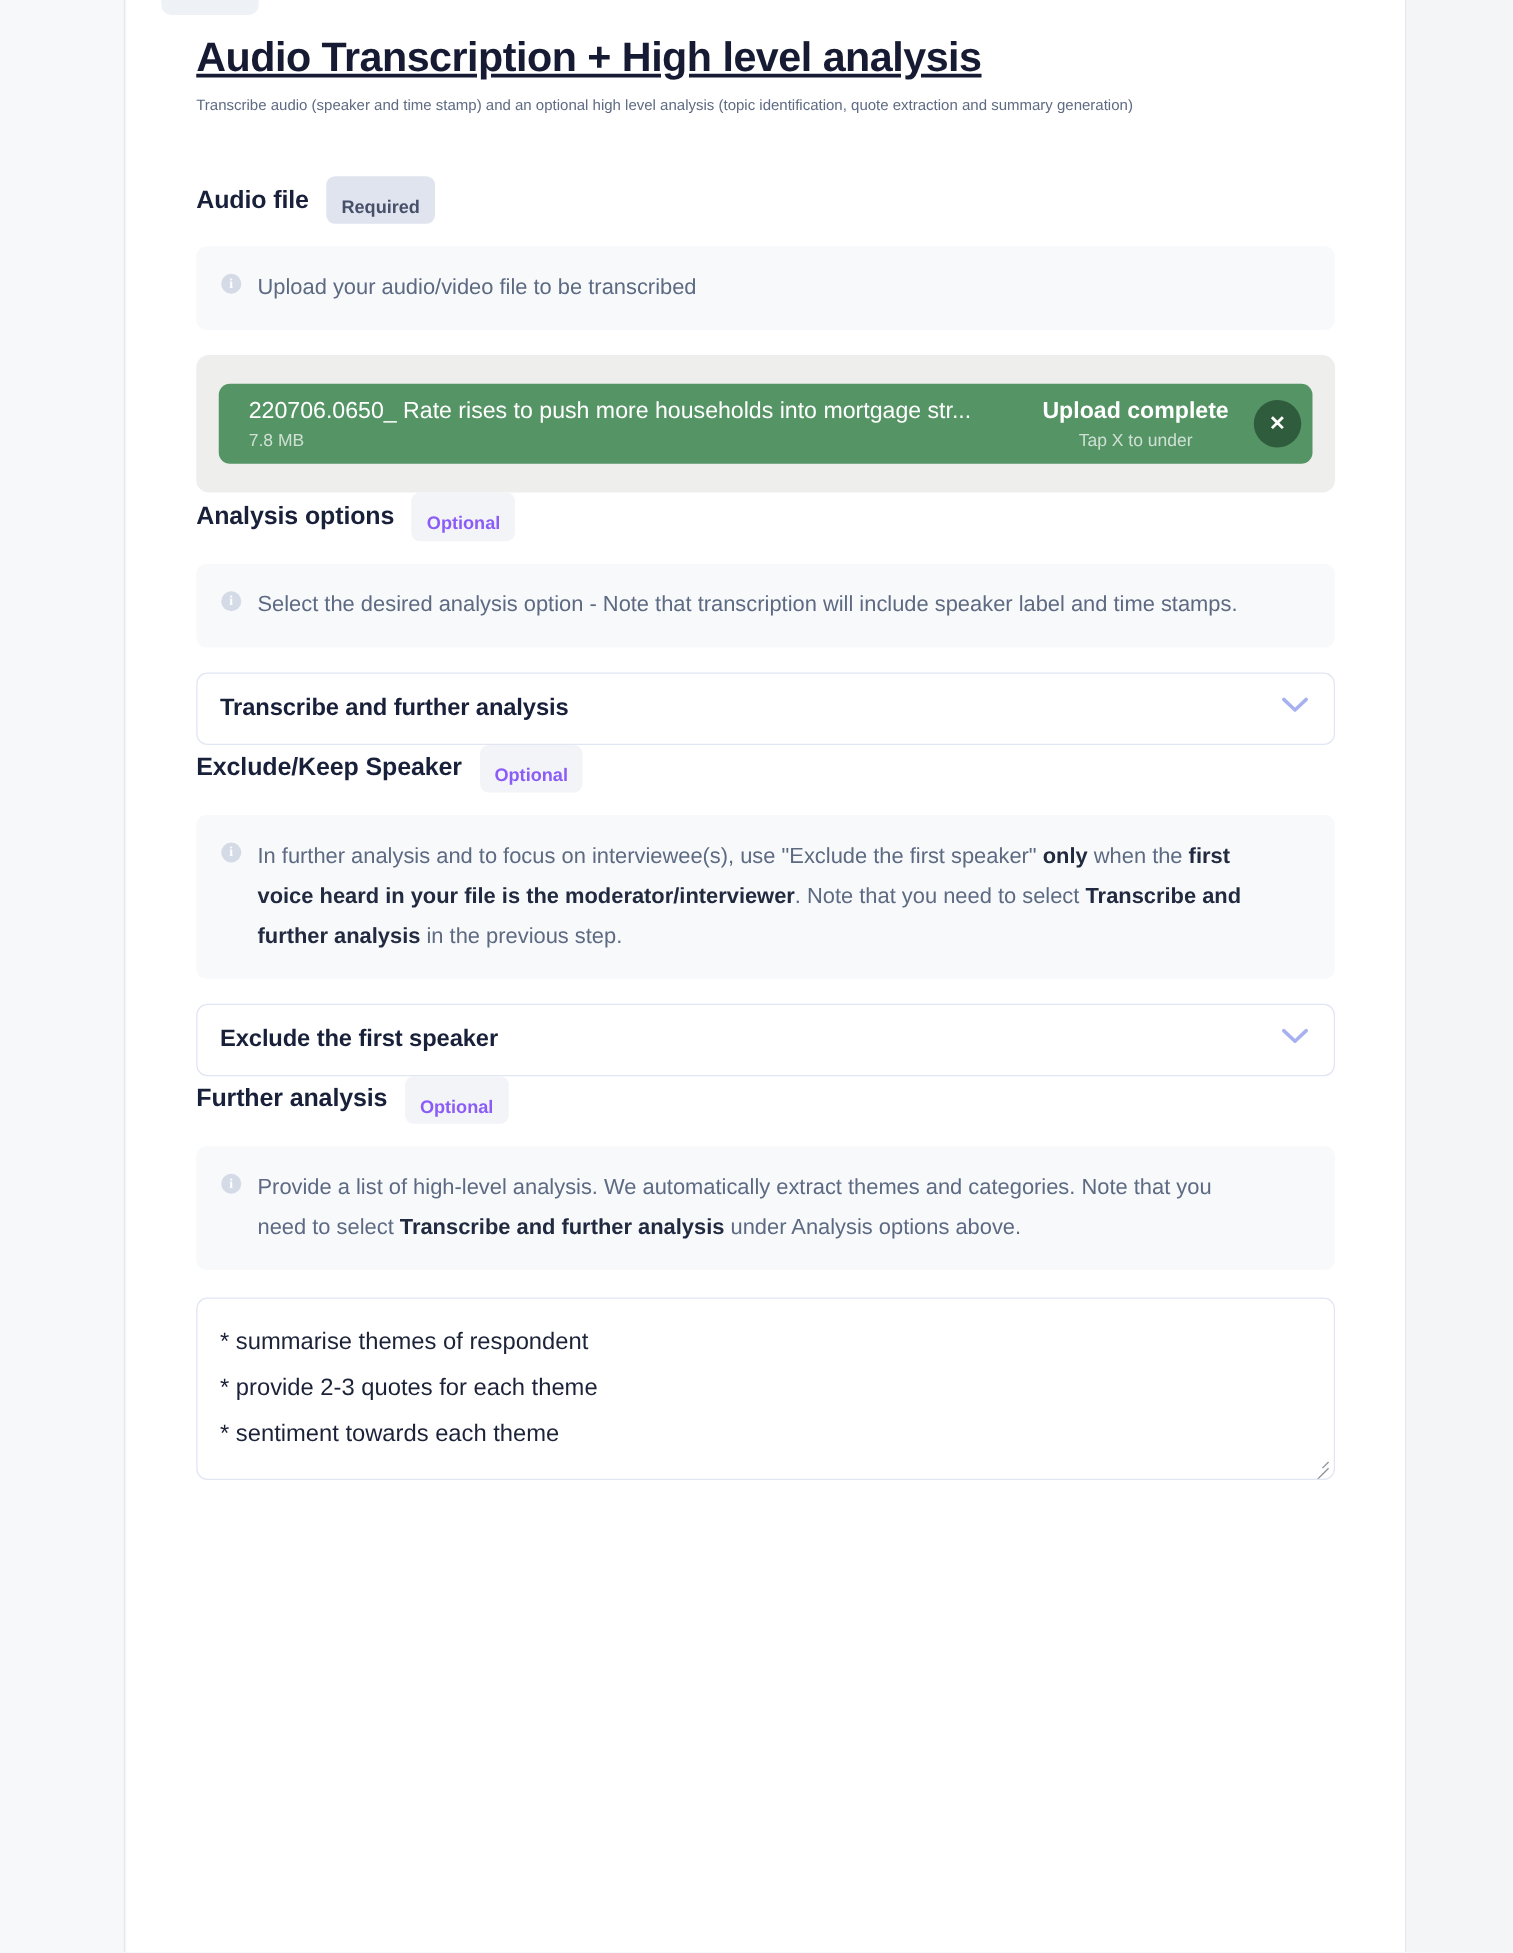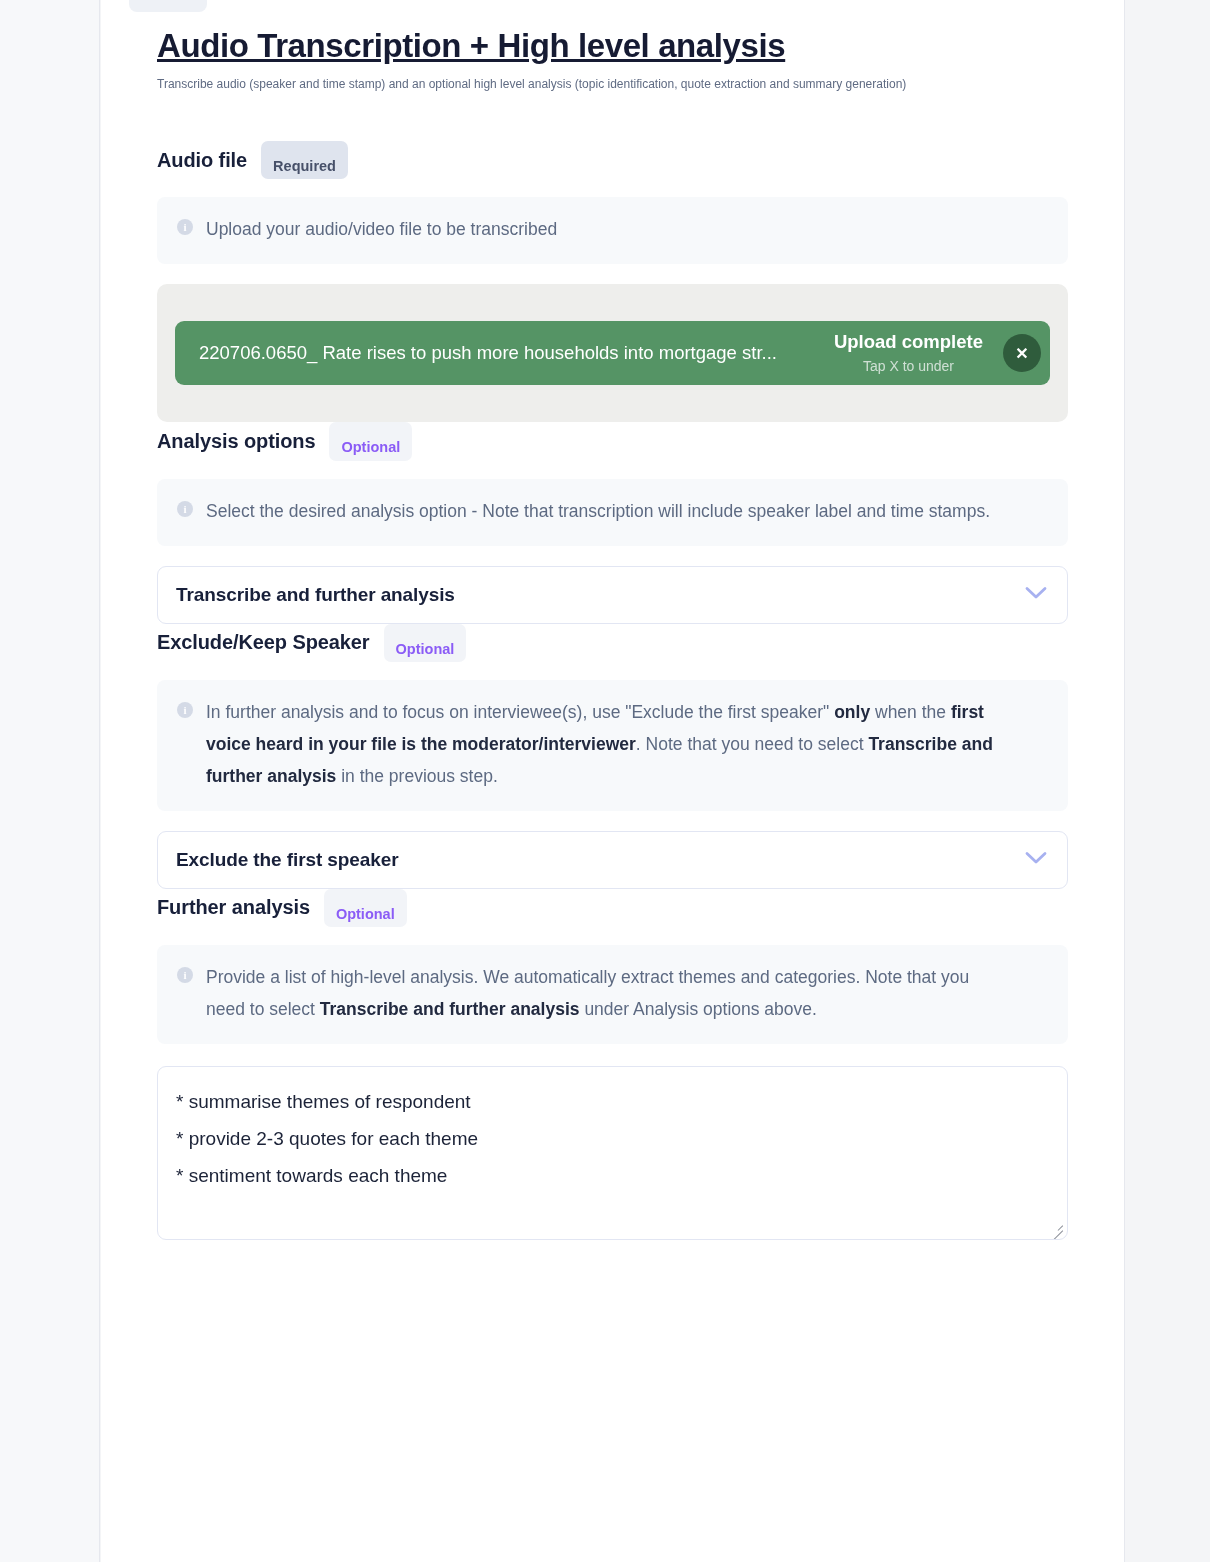--- a/index.html
+++ b/index.html
@@ -137,21 +137,21 @@
     color: #5d6a82;
     max-width: 790px;
   }
   .info-text b { color: #222a40; font-weight: bold; }
 
   
   .upload-shell {
     margin-top: 20px;
     background: #eeeeec;
     border-radius: 10px;
-    padding: 37px 18px;
+    padding: 23px 18px;
   }
   .upload-bar {
     background: #559465;
     border-radius: 9px;
     height: 64px;
     display: flex;
     align-items: center;
     padding: 0 9px 0 24px;
     gap: 14px;
   }
@@ -217,21 +217,21 @@
     letter-spacing: -0.1px;
   }
   .chev { flex: 0 0 auto; display: block; }
 
   
   .textarea-box {
     margin-top: 22px;
     border: 1px solid #e2e6f3;
     border-radius: 9px;
     background: #ffffff;
-    height: 174px;
+    height: 146px;
     padding: 16px 18px;
     position: relative;
     overflow: hidden;
   }
   .textarea-content {
     font-size: 19px;
     line-height: 1.95;
     color: #1c2338;
     white-space: pre-wrap;
   }
@@ -280,20 +280,21 @@
 
         <div class="info-box">
           <span class="info-icon">i</span>
           <span class="info-text">Upload your audio/video file to be transcribed</span>
         </div>
 
         <div class="upload-shell">
           <div class="upload-bar">
             <div class="upload-left">
               <div class="upload-filename">220706.0650_ Rate rises to push more households into mortgage str...</div>
+              <div class="upload-size">7.8 MB</div>
             </div>
             <div class="upload-status">
               <div class="upload-status-main">Upload complete</div>
               <div class="upload-status-sub">Tap X to under</div>
             </div>
             <div class="upload-x">✕</div>
           </div>
         </div>
       </div>
 

